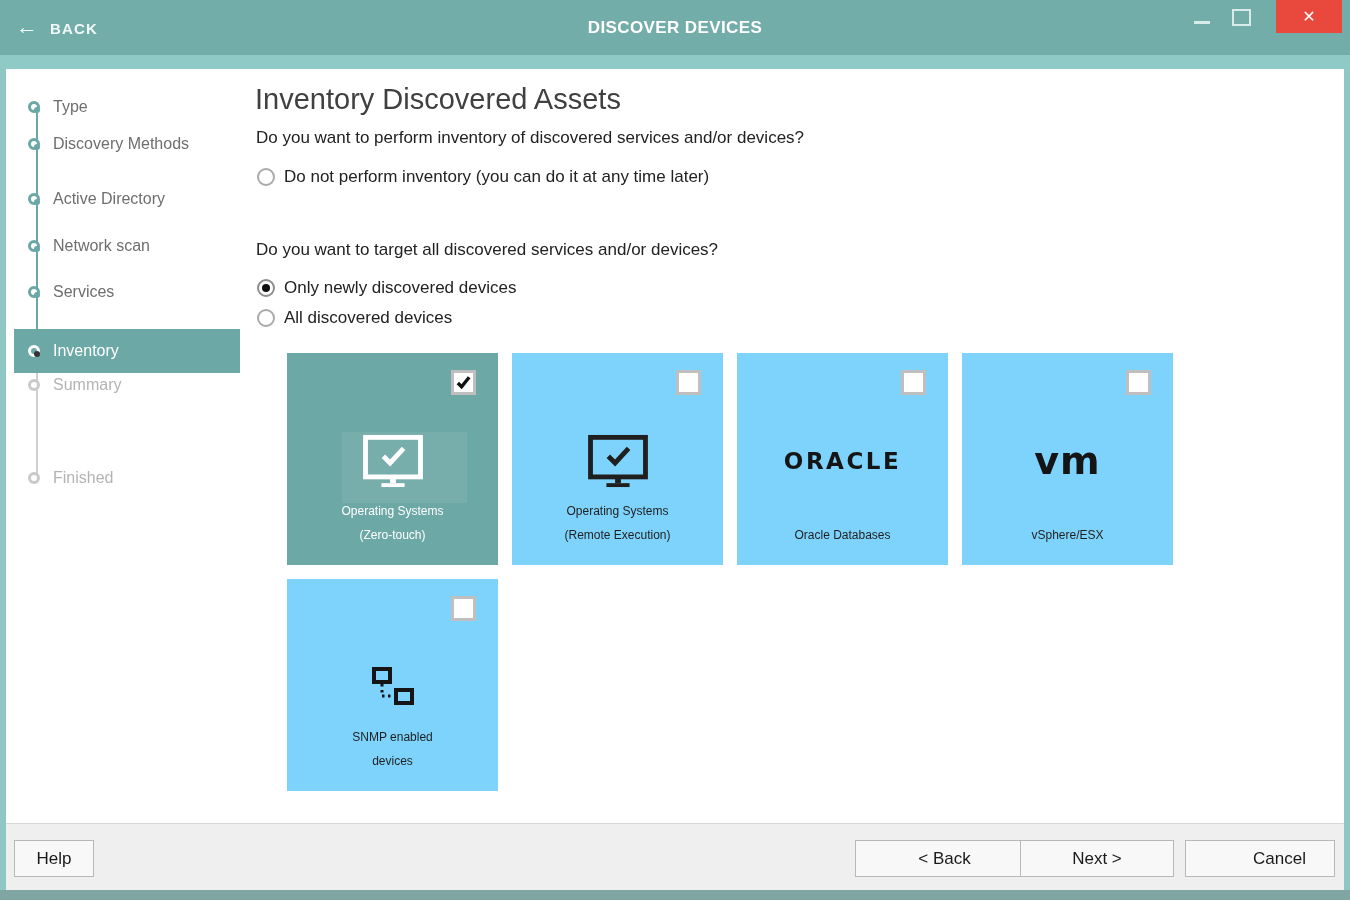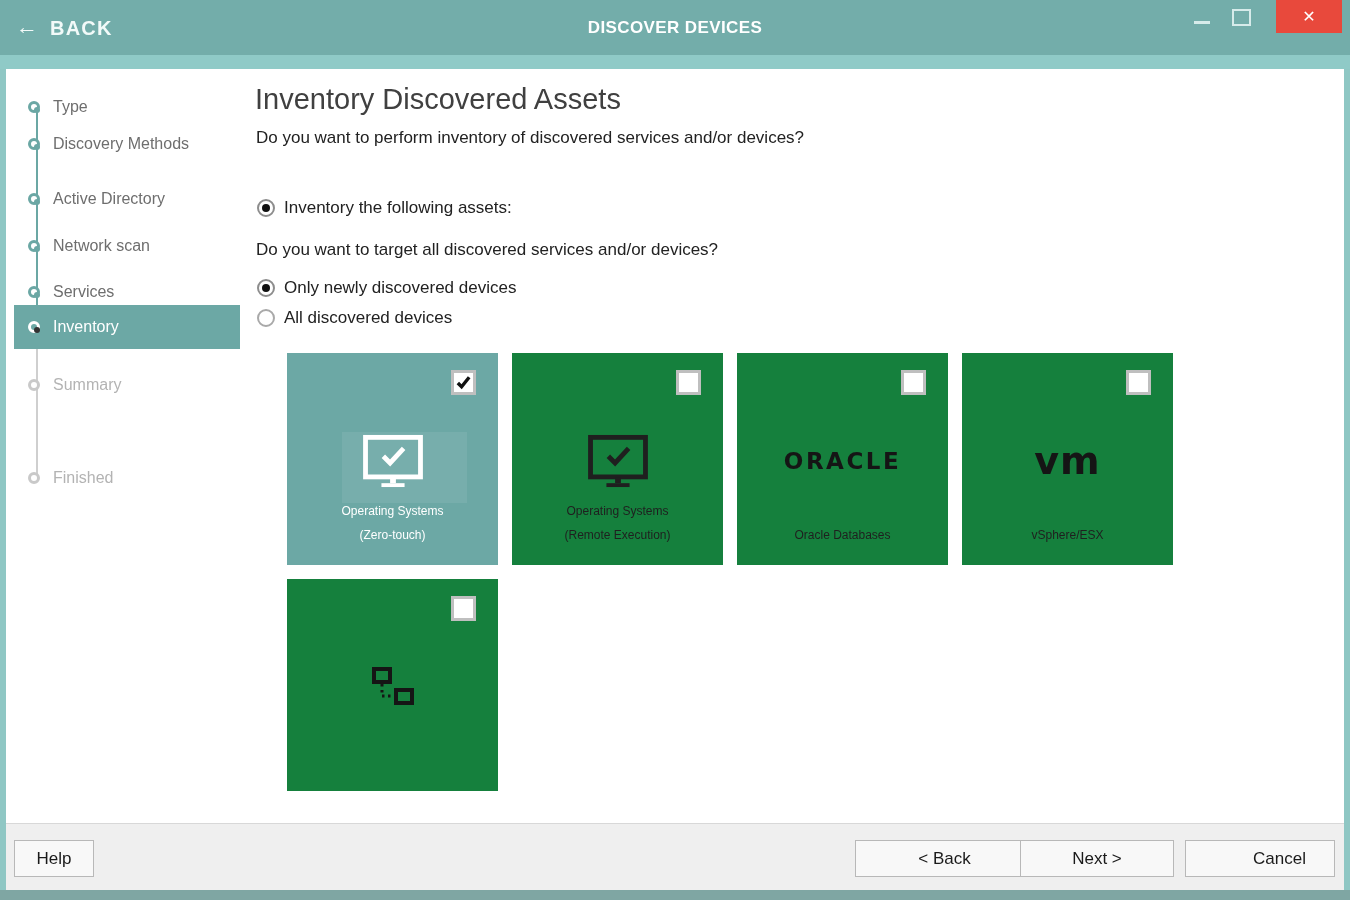--- a/index.html
+++ b/index.html
@@ -7,21 +7,21 @@
   body { font-family:"Liberation Sans","DejaVu Sans",sans-serif; background:#fff; overflow:hidden; }
 
   .window { position:relative; width:1350px; height:900px; background:#8FC7C4; }
 
   
   .titlebar { position:absolute; top:0; left:0; width:1350px; height:55px; background:#73ADAA; }
   .titlebar-band { position:absolute; top:55px; left:0; width:1350px; height:14px; background:#8FCAC7; }
   .back-button { position:absolute; left:16px; top:14px; display:flex; align-items:center; gap:12px;
                  color:#f2faf9; cursor:pointer; }
   .back-arrow { font-size:22px; line-height:26px; font-weight:bold; }
-  .back-text { font-size:20px; font-weight:600; letter-spacing:1.2px; padding-top:2px; }
+  .back-text { font-size:15px; font-weight:600; letter-spacing:1.2px; padding-top:2px; }
   .window-title { position:absolute; top:0; left:0; width:1350px; height:55px; display:flex;
                   align-items:center; justify-content:center; color:#fff; font-size:17px;
                   font-weight:bold; letter-spacing:0.4px; pointer-events:none; }
   .btn-min { position:absolute; top:21px; right:140px; width:16px; height:3px; background:#d6ebea; cursor:pointer; }
   .btn-max { position:absolute; top:9px; right:99px; width:19px; height:17px; border:2px solid #d6ebea; cursor:pointer; }
   .btn-close { position:absolute; top:0; right:8px; width:66px; height:33px; background:#E8493C;
                display:flex; align-items:center; justify-content:center; color:#fff; font-size:16px;
                font-weight:bold; cursor:pointer; }
 
   
@@ -56,21 +56,21 @@
   .radio-row { position:absolute; left:251px; height:22px; display:flex; align-items:center; gap:9px; cursor:pointer; }
   .r1 { top:97px; } .r2 { top:128px; } .r3 { top:208px; } .r4 { top:238px; }
   .radio { width:18px; height:18px; border:2px solid #a9a9a9; border-radius:50%; background:#fff;
            position:relative; flex:none; }
   .radio.checked { border-color:#8d8d8d; }
   .radio.checked::after { content:""; position:absolute; inset:3px; border-radius:50%; background:#111; }
   .radio-label { font-size:17px; color:#222; }
 
   
   .tiles { position:absolute; left:281px; top:284px; width:900px; display:flex; flex-wrap:wrap; gap:14px; }
-  .tile { position:relative; width:211px; height:212px; background:#15803d; color:#1f1f1f; cursor:pointer; }
+  .tile { position:relative; width:211px; height:212px; background:#7dd3fc; color:#1f1f1f; cursor:pointer; }
   .tile.selected { background:#6CA8A5; color:#fff; }
   .tile-check { position:absolute; top:17px; right:22px; width:25px; height:25px; background:#fff;
                 border:3px solid #bfbfbf; display:flex; align-items:center; justify-content:center; }
   .tile-check svg { display:none; }
   .tile-check.checked svg { display:block; }
   .tile-backdrop { position:absolute; left:55px; top:79px; width:125px; height:71px;
                    background:rgba(255,255,255,0.08); }
   .tile-icon { position:absolute; left:0; top:80px; width:211px; height:56px; display:flex;
                align-items:center; justify-content:center; }
   .logo-text-oracle { font-size:23px; font-weight:700; letter-spacing:2.5px; color:#151515;
@@ -127,40 +127,40 @@
         <span class="step-label">Active Directory</span>
       </div>
       <div class="step done" style="top:155px">
         <span class="step-dot"></span>
         <span class="step-label">Network scan</span>
       </div>
       <div class="step done" style="top:201px">
         <span class="step-dot"></span>
         <span class="step-label">Services</span>
       </div>
-      <div class="step active" style="top:236px">
+      <div class="step active" style="top:260px">
         <span class="step-dot"></span>
         <span class="step-label">Inventory</span>
       </div>
       <div class="step upcoming" style="top:294px">
         <span class="step-dot"></span>
         <span class="step-label">Summary</span>
       </div>
       <div class="step upcoming" style="top:387px">
         <span class="step-dot"></span>
         <span class="step-label">Finished</span>
       </div>
     </div>
 
     <h1 class="page-title">Inventory Discovered Assets</h1>
     <div class="question q1">Do you want to perform inventory of discovered services and/or devices?</div>
 
-    <div class="radio-row r2">
-      <span class="radio checked"></span>
-      <span class="radio-label">Inventory the following assets:</span>
+    <div class="radio-row r1">
+      <span class="radio"></span>
+      <span class="radio-label">Do not perform inventory (you can do it at any time later)</span>
     </div>
 
     <div class="question q2">Do you want to target all discovered services and/or devices?</div>
 
     <div class="radio-row r3">
       <span class="radio checked"></span>
       <span class="radio-label">Only newly discovered devices</span>
     </div>
     <div class="radio-row r4">
       <span class="radio"></span>
@@ -228,20 +228,22 @@
         <span class="tile-check">
           
         </span>
         <div class="tile-icon">
           <svg width="46" height="42" viewBox="0 0 46 42" fill="none">
             <rect x="4" y="3" width="16" height="13" stroke="#151515" stroke-width="4"></rect>
             <rect x="26" y="24" width="16" height="13" stroke="#151515" stroke-width="4"></rect>
             <path d="M12 18 V 30 M12 30 H 23" stroke="#151515" stroke-width="3" stroke-dasharray="2.5 3.5"></path>
           </svg>
         </div>
+        <div class="tile-label">SNMP enabled
+devices</div>
       </div>
 
     </div>
 
     <div class="footer">
       <button class="btn btn-help">Help</button>
       <button class="btn btn-back">&lt; Back</button>
       <button class="btn btn-next">Next &gt;</button>
       <button class="btn btn-cancel">Cancel</button>
     </div>

